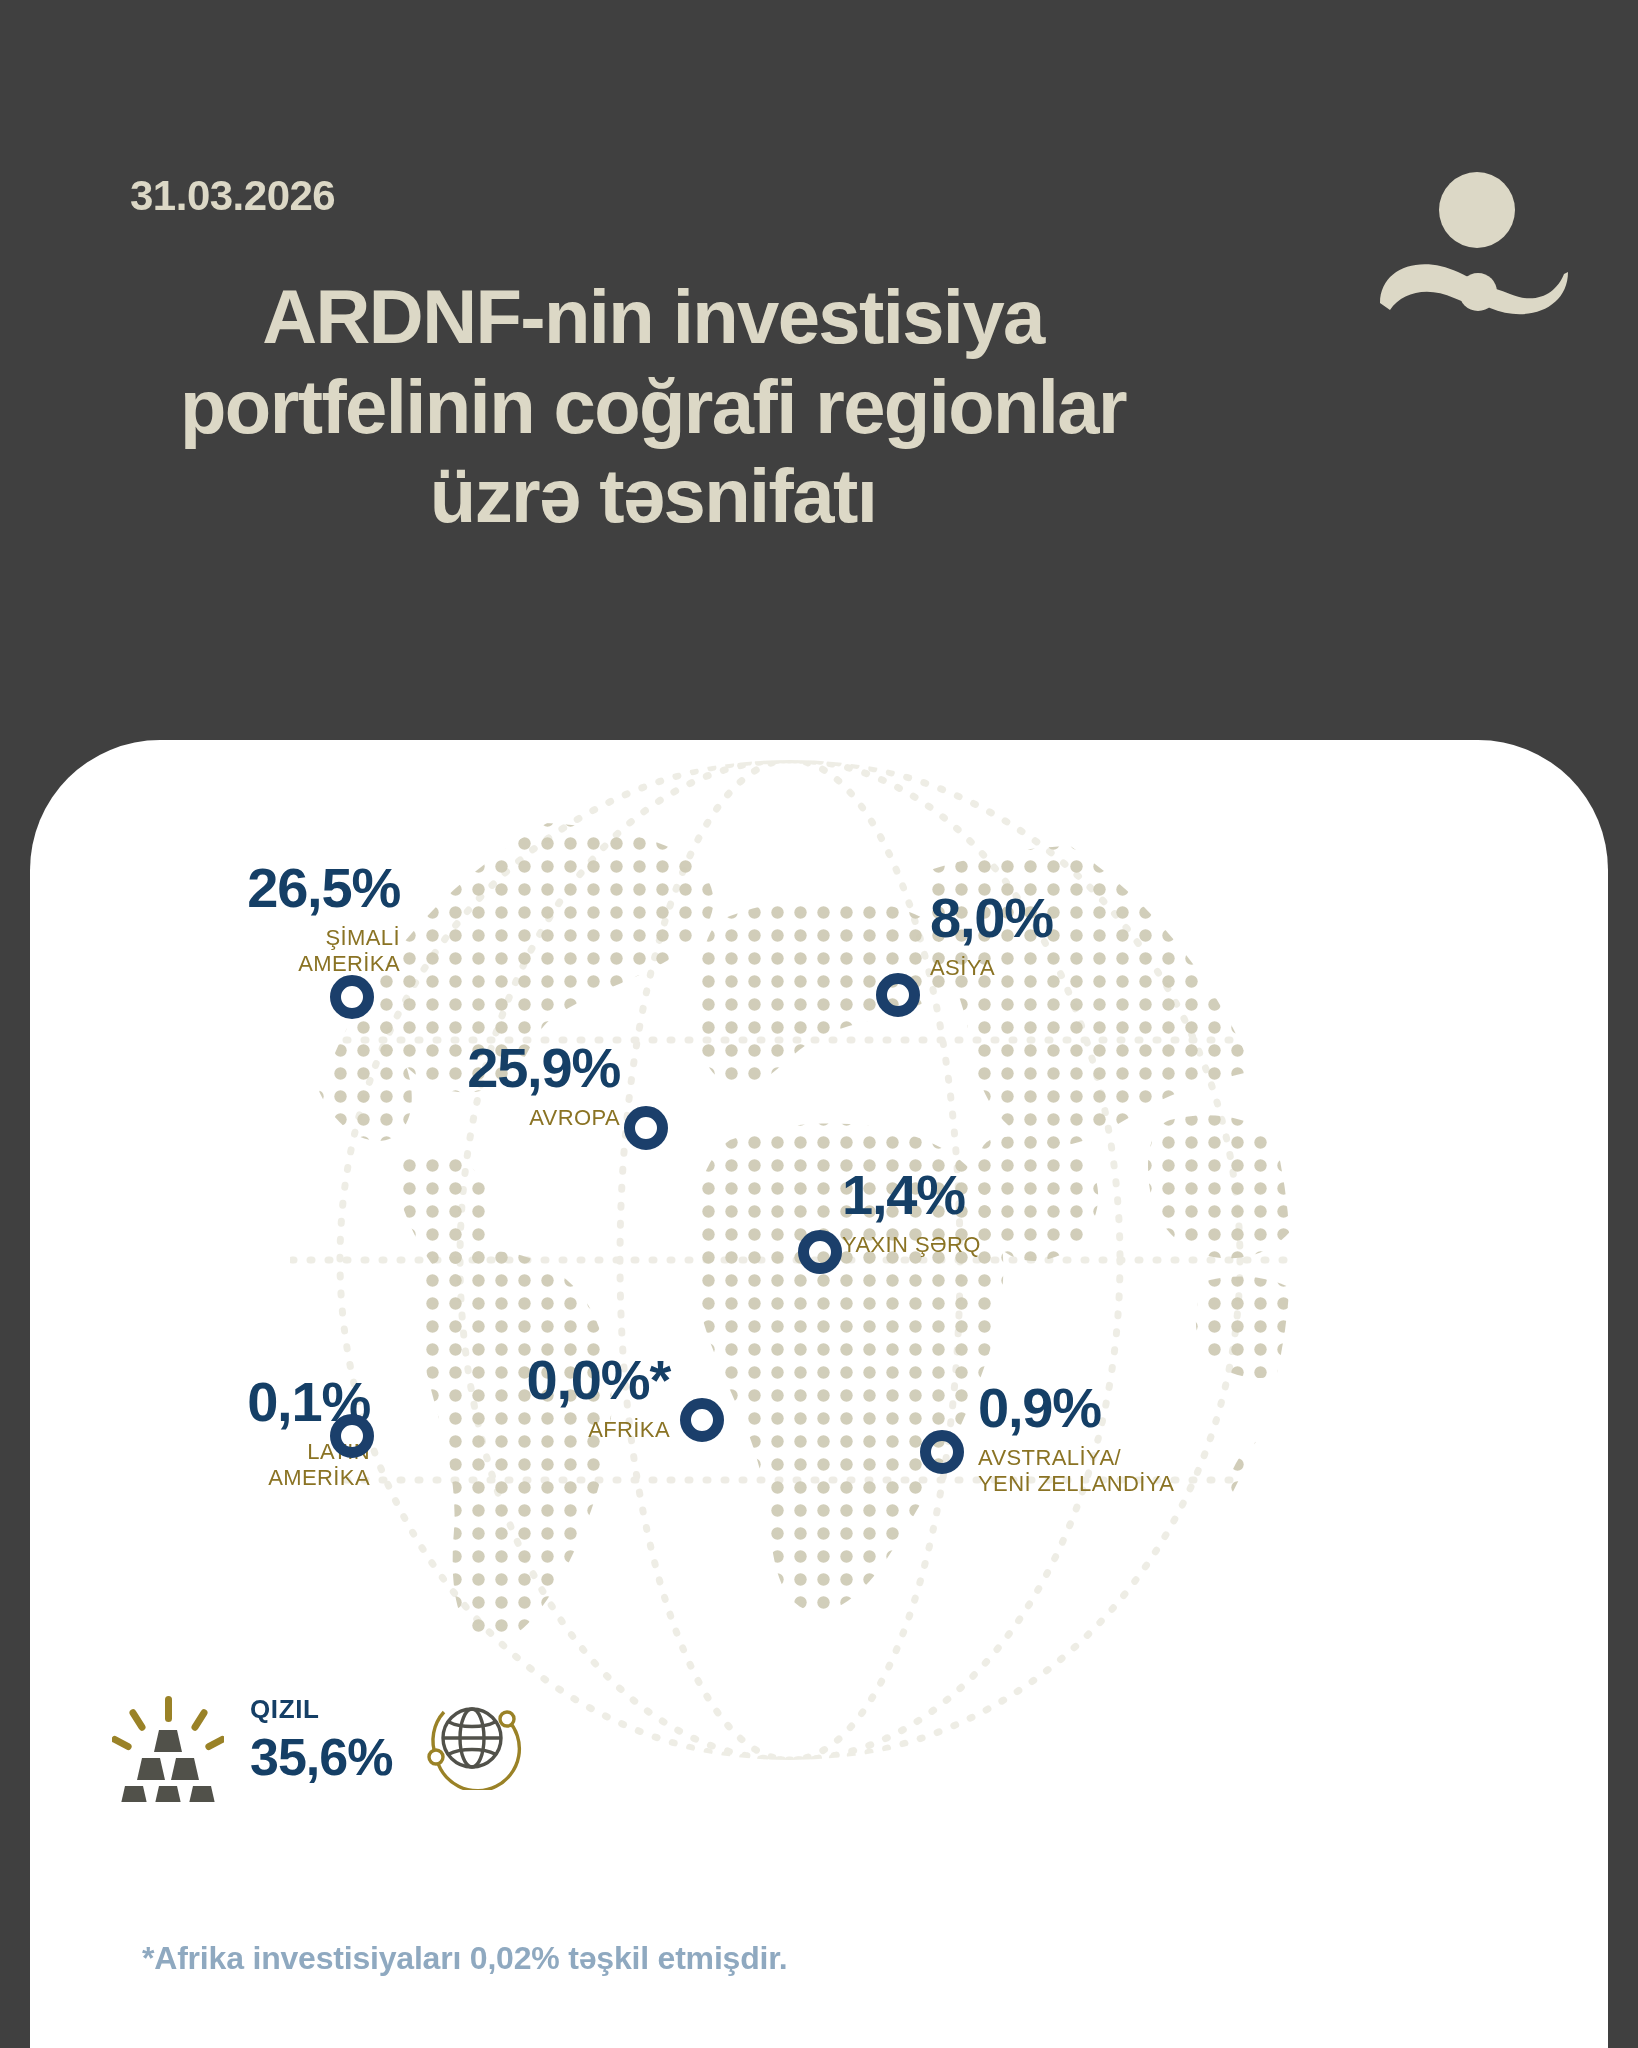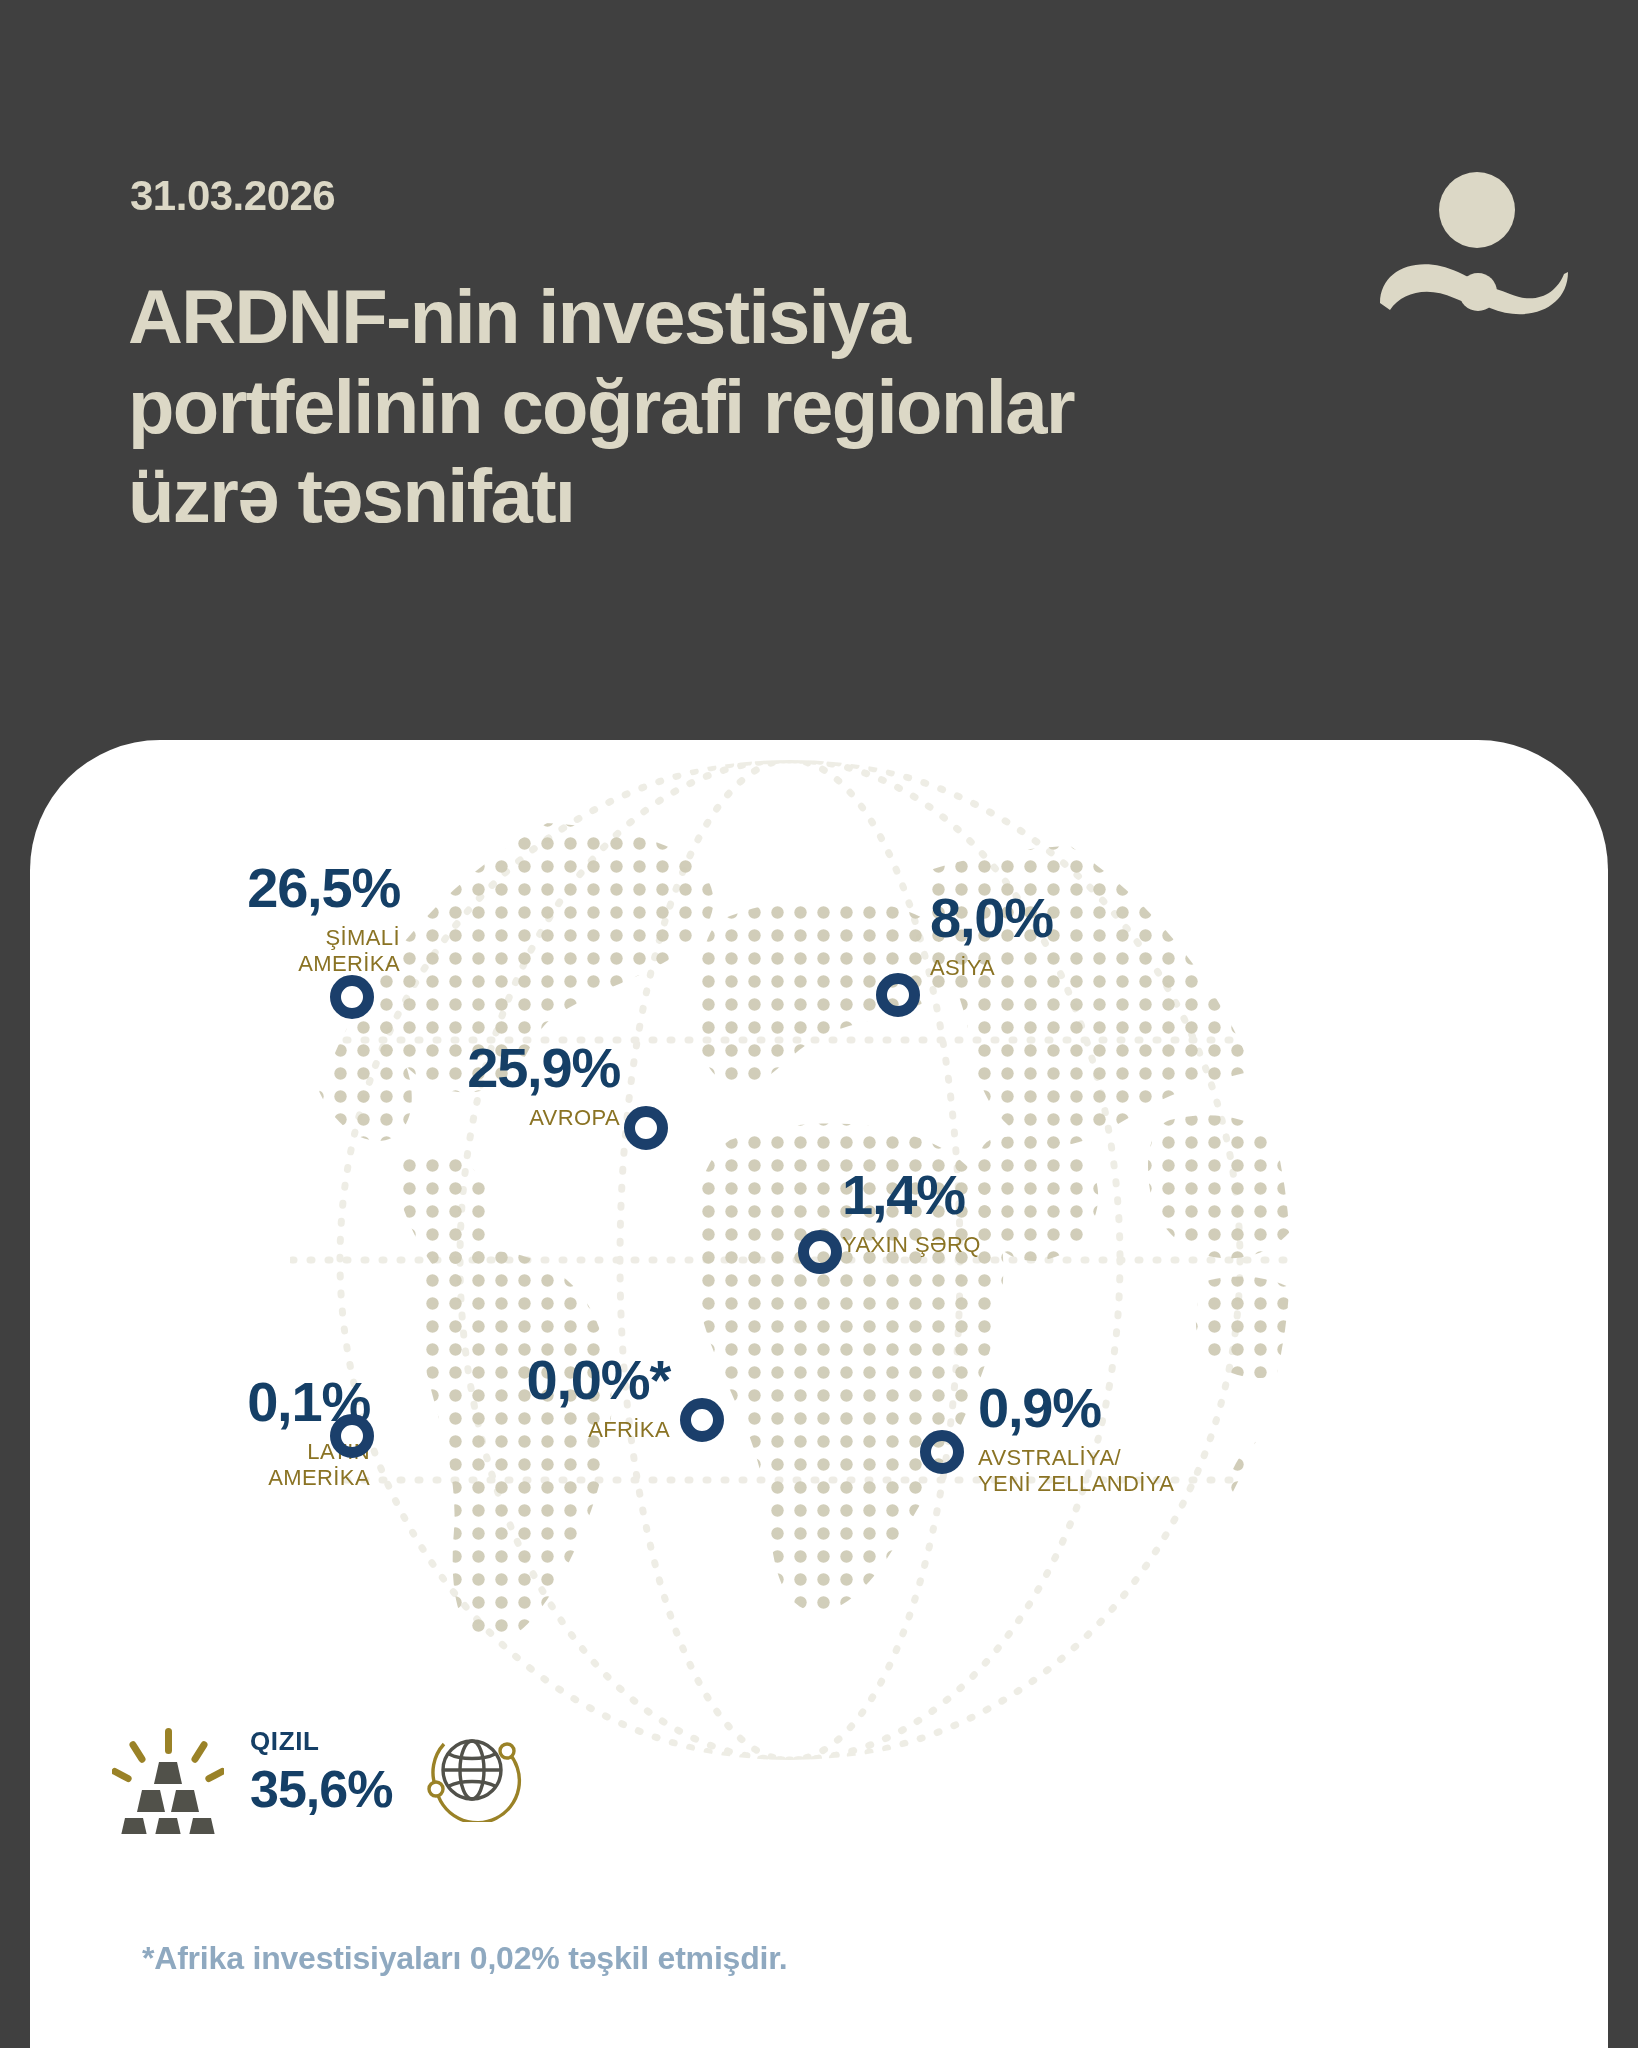--- a/index.html
+++ b/index.html
@@ -15,21 +15,21 @@
   
   .header{ position:absolute; left:0; top:0; width:1638px; height:740px; }
   .date{
     position:absolute; left:130px; top:172px;
     font-size:42px; font-weight:700; letter-spacing:-0.5px;
     color:#dcd8c6;
   }
   .title{
     position:absolute; left:128px; top:272px; width:1050px;
     font-size:76px; font-weight:700; line-height:1.18;
-    letter-spacing:-1.6px; color:#dcd8c6;
+    letter-spacing:-1.6px; color:#dcd8c6;text-align:center;
   }
 
   
   .logo{ position:absolute; left:1372px; top:168px; width:200px; height:160px; }
 
   
   .card{
     position:absolute; left:30px; top:740px;
     width:1578px; height:1308px;
     background:#ffffff;
@@ -53,21 +53,21 @@
   .region.ta{ text-align:right; }
   .region.tl{ text-align:left; }
 
   .marker{
     position:absolute; width:44px; height:44px; border-radius:50%;
     border:11px solid #1b3f6b; background:transparent;
   }
 
   
   .legend{ position:absolute; left:0; top:0; width:1578px; height:1308px; pointer-events:none; }
-  .legend-item{ position:absolute; display:flex; align-items:flex-start; gap:26px; pointer-events:auto;margin-top:32px; }
+  .legend-item{ position:absolute; display:flex; align-items:flex-start; gap:26px; pointer-events:auto; }
   .legend-ico{ flex:0 0 auto; }
   .legend-txt{ padding-top:4px; }
   .legend-txt .lbl{
     font-size:26px; font-weight:700; color:#153f66;
     letter-spacing:0.6px; line-height:1.22; white-space:nowrap;
   }
   .legend-txt .val{
     font-size:52px; font-weight:700; color:#153f66;
     letter-spacing:-1px; line-height:1.05; margin-top:4px;
   }

